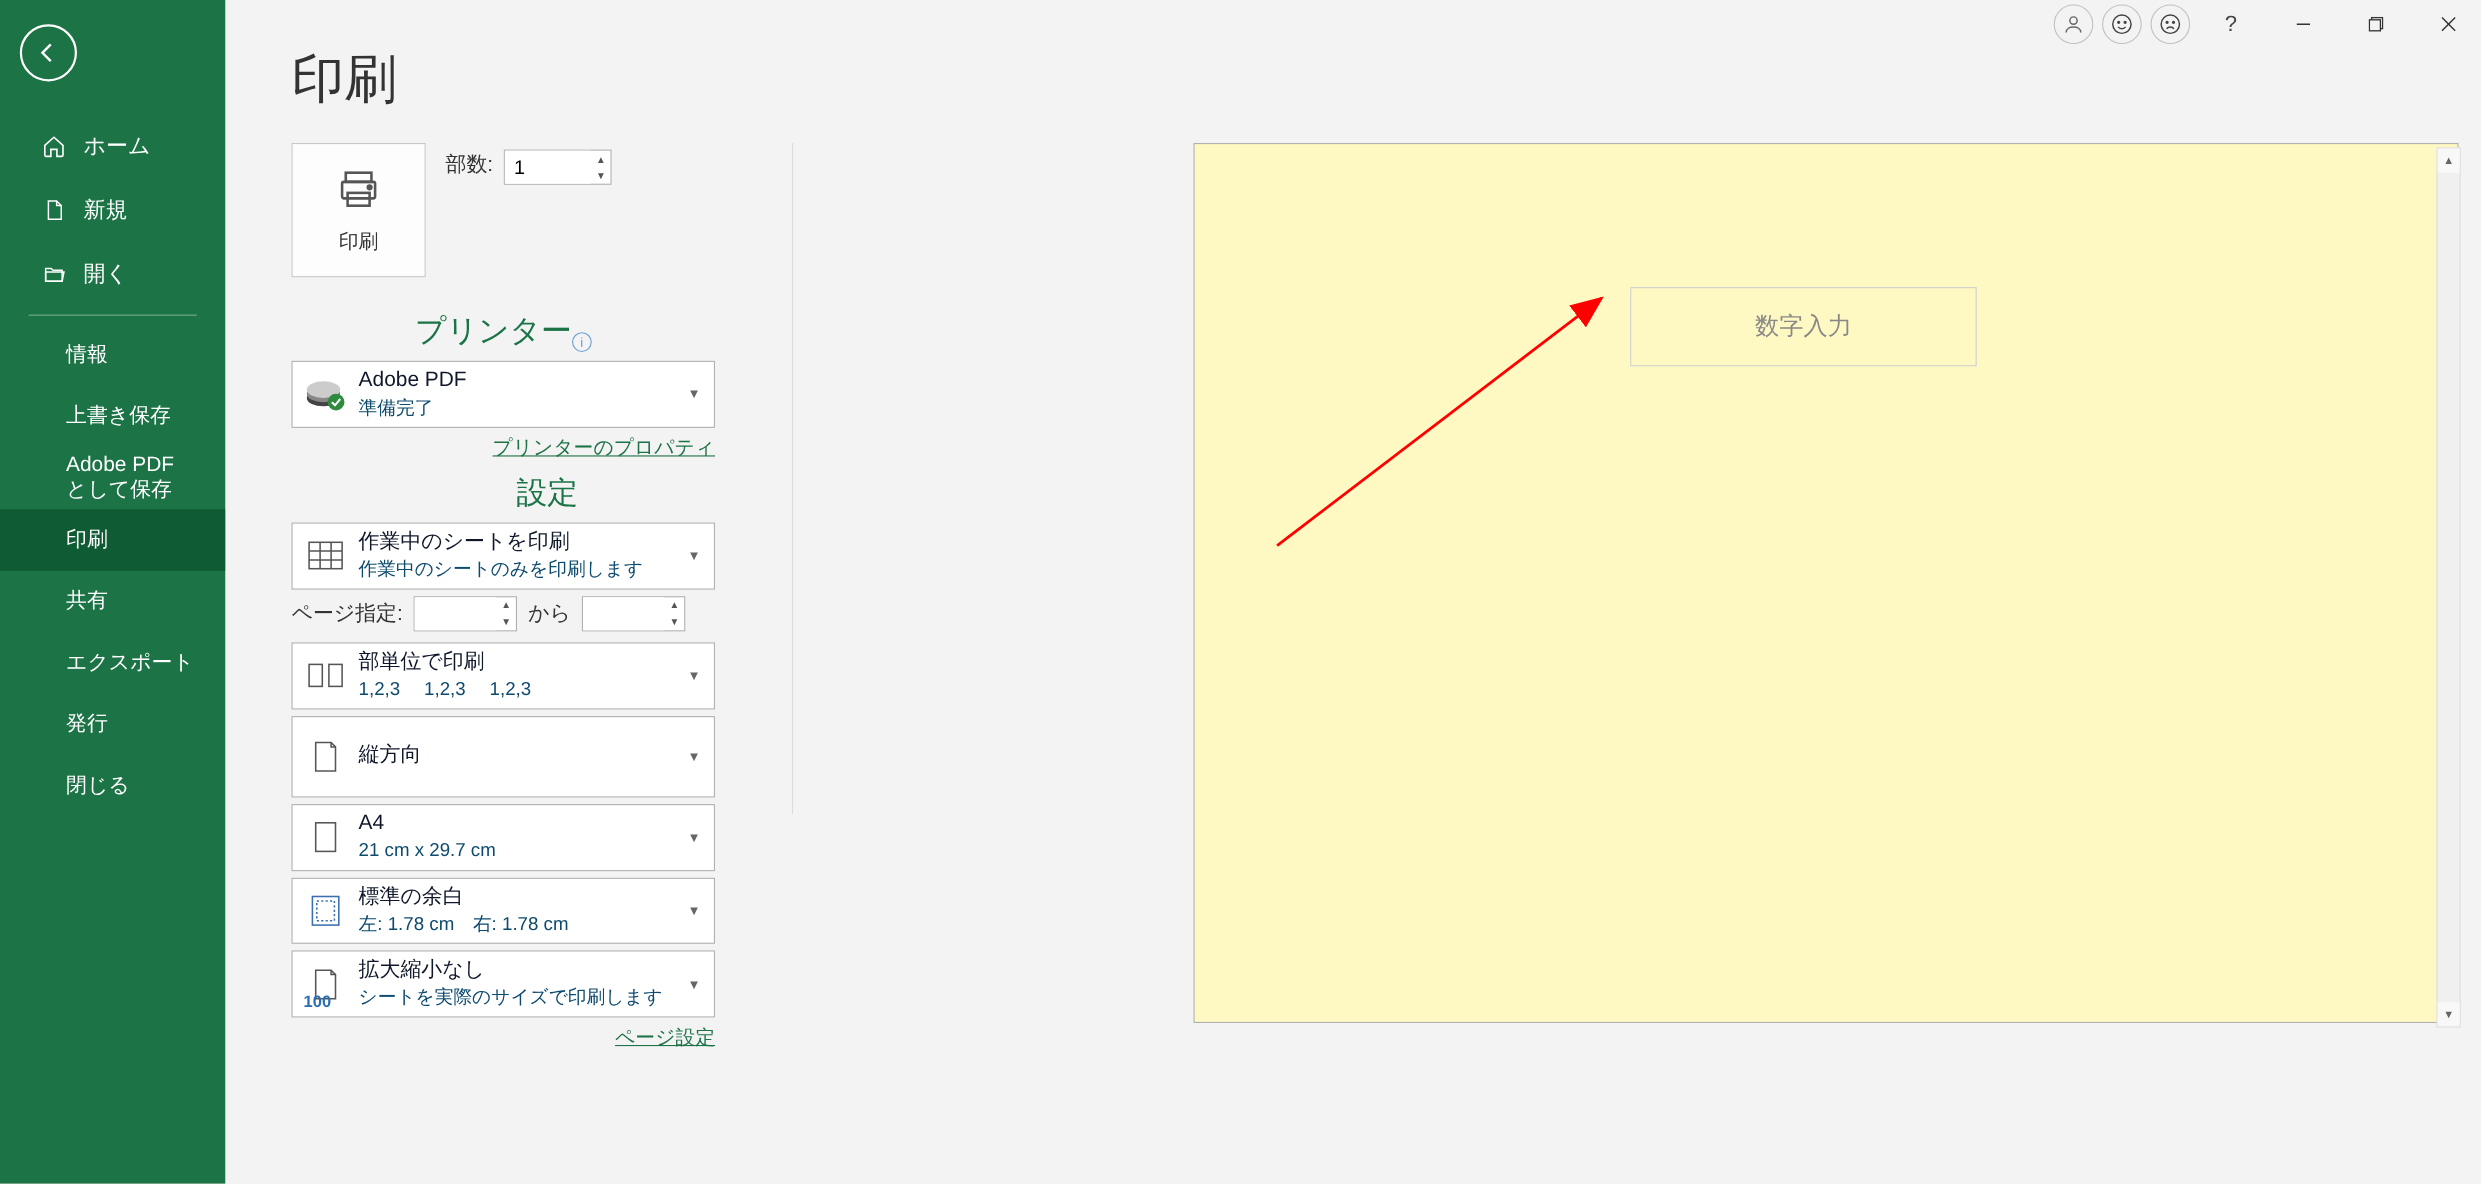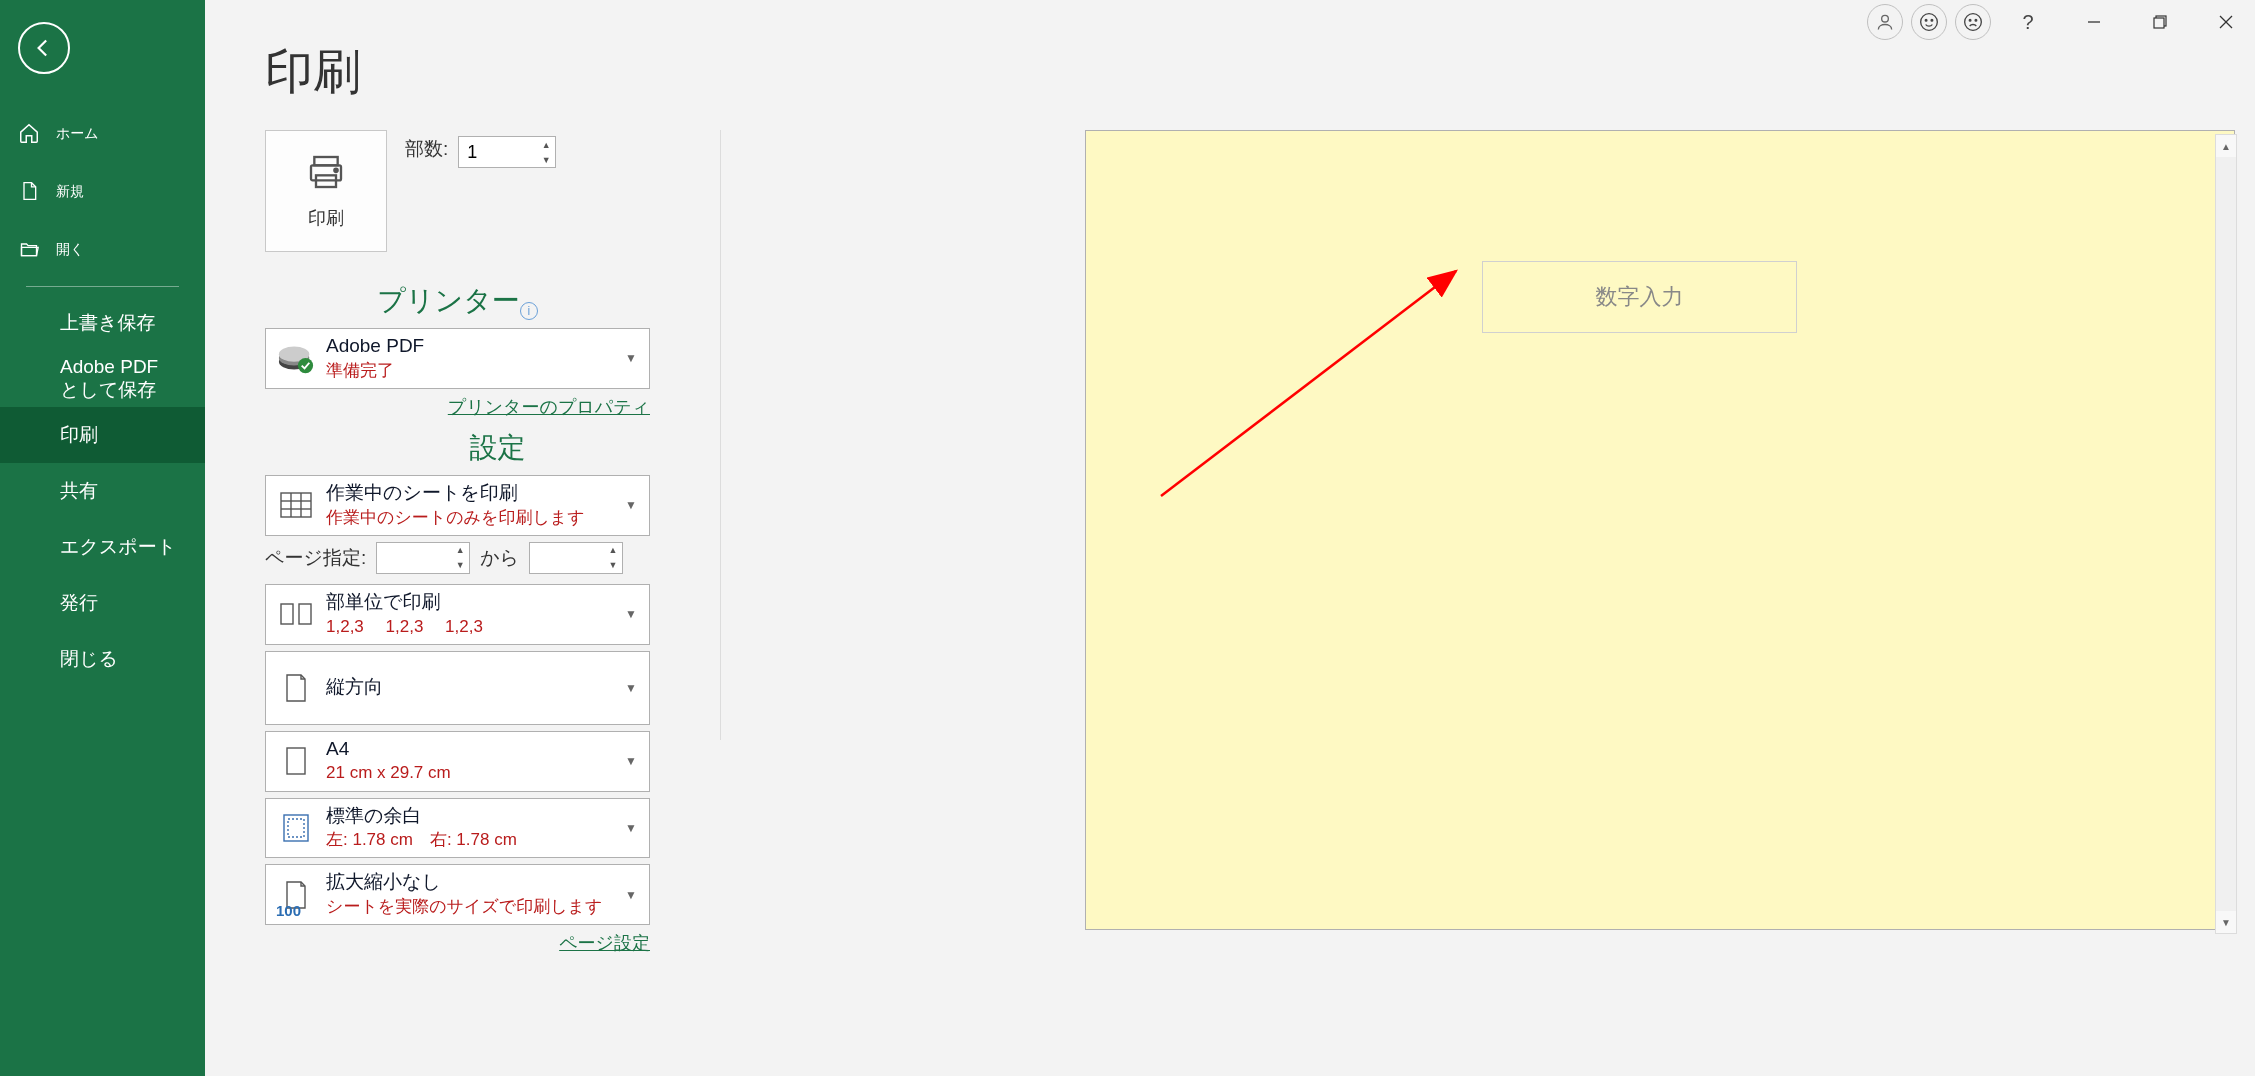--- a/index.html
+++ b/index.html
@@ -8,21 +8,21 @@
   
   .titlebar { position: absolute; top: 0; right: 0; height: 44px; display: flex; align-items: center; gap: 8px; z-index: 10; }
   .titlebar .wc { width: 58px; height: 44px; display: flex; align-items: center; justify-content: center; cursor: pointer; }
   .titlebar .ib { width: 36px; height: 36px; border-radius: 50%; display: flex; align-items: center; justify-content: center; cursor: pointer; border: 1px solid #c0c0c0; }
   .decor { position: absolute; top: 0; left: 0; width: 2255px; height: 90px; pointer-events: none; }
   .placeholder-rect { position: absolute; background: #cccccc; }
   
   
   .sidebar { position: absolute; left: 0; top: 0; width: 205px; height: 1076px; background: #1b7346; color: #fff; padding-top: 22px; }
   .back-btn { width: 52px; height: 52px; margin-left: 18px; margin-bottom: 30px; border: 2px solid #fff; border-radius: 50%; display: flex; align-items: center; justify-content: center; cursor: pointer; }
-  .nav-item { display: flex; align-items: center; height: 58px; padding-left: 16px; font-size: 14px; cursor: pointer; gap: 14px; }
+  .nav-item { display: flex; align-items: center; height: 58px; padding-left: 36px; font-size: 20px; cursor: pointer; gap: 14px; }
   .nav-item.small { padding-left: 60px; font-size: 19px; height: 56px; }
   .nav-item.active { background: #0f5b34; }
   .nav-sep { height: 1px; background: rgba(255,255,255,0.4); margin: 8px 26px 8px 26px; }
   .nav-item .icon { width: 26px; height: 26px; display: inline-flex; align-items: center; justify-content: center; }
   .nav-item .label { line-height: 1.2; max-width: 120px; }
   
   
   .main { position: absolute; left: 205px; top: 0; right: 0; bottom: 0; background: #f3f3f3; }
   .page-title { position: absolute; left: 60px; top: 40px; font-size: 48px; color: #333; font-weight: 400; }
   .content { position: absolute; left: 60px; top: 130px; width: 550px; }
@@ -36,21 +36,21 @@
   .spinbox .sp { display: flex; flex-direction: column; width: 18px; }
   .spinbox .sp div { height: 15px; display: flex; align-items: center; justify-content: center; font-size: 9px; cursor: pointer; color: #555; }
   
   .section-head { font-size: 28px; color: #1b7346; margin-top: 24px; margin-bottom: 8px; display: flex; justify-content: center; align-items: flex-end; width: 385px; }
   .info-icon { width: 18px; height: 18px; border: 1.5px solid #6aa0d8; border-radius: 50%; color: #6aa0d8; font-size: 12px; display: inline-flex; align-items: center; justify-content: center; cursor: pointer; }
   
   .dropdown { width: 385px; border: 1px solid #b0b0b0; background: #fff; display: flex; align-items: center; padding: 6px 8px; cursor: pointer; margin-bottom: 6px; position: relative; }
   .dropdown .di { width: 44px; height: 44px; display: flex; align-items: center; justify-content: center; flex-shrink: 0; margin-right: 8px; }
   .dropdown .dt { flex: 1; }
   .dropdown .dt .l1 { font-size: 19px; color: #0f172a; line-height: 1.2; }
-  .dropdown .dt .l2 { font-size: 17px; color: #b91c1c; line-height: 1.3; margin-top: 2px; }
+  .dropdown .dt .l2 { font-size: 17px; color: #0c4a6e; line-height: 1.3; margin-top: 2px; }
   .dropdown .chev { width: 20px; color: #666; font-size: 12px; display: flex; align-items: center; justify-content: center; }
   
   .link-row { width: 385px; text-align: right; margin-bottom: 10px; }
   .link { font-size: 18px; color: #1b7346; text-decoration: underline; cursor: pointer; }
   
   .page-range { display: flex; align-items: center; gap: 10px; font-size: 19px; color: #333; margin-bottom: 10px; }
   .page-range .spinbox input { width: 74px; }
   
   .divider { position: absolute; left: 515px; top: 130px; width: 1px; height: 610px; background: #dcdcdc; }
   
@@ -158,20 +158,23 @@
     <span class="icon">
         <svg width="22" height="20" viewBox="0 0 24 24" fill="none" stroke="#fff" stroke-width="1.6">
           <path d="M3 6h6l2 2h10v12H3z"></path>
           <path d="M3 10h20l-2 10H3z"></path>
         </svg>
       </span>
     <span class="label">開く</span>
   </div>
   <div class="nav-sep"></div>
   <div class="nav-item small">
+      <span class="label">情報</span>
+    </div>
+  <div class="nav-item small">
       <span class="label">上書き保存</span>
     </div>
   <div class="nav-item small">
       <span class="label">Adobe PDF として保存</span>
     </div>
   <div class="nav-item small active">
       <span class="label">印刷</span>
     </div>
   <div class="nav-item small">
       <span class="label">共有</span>

